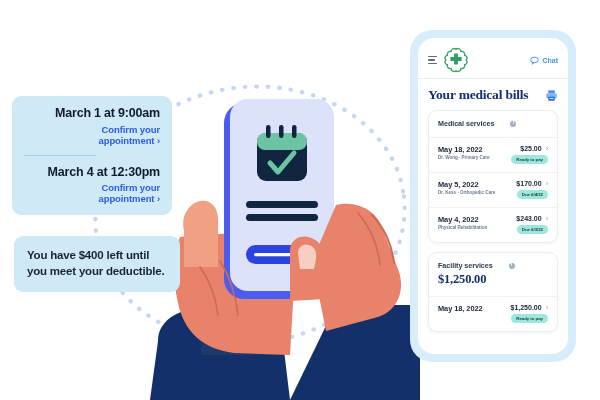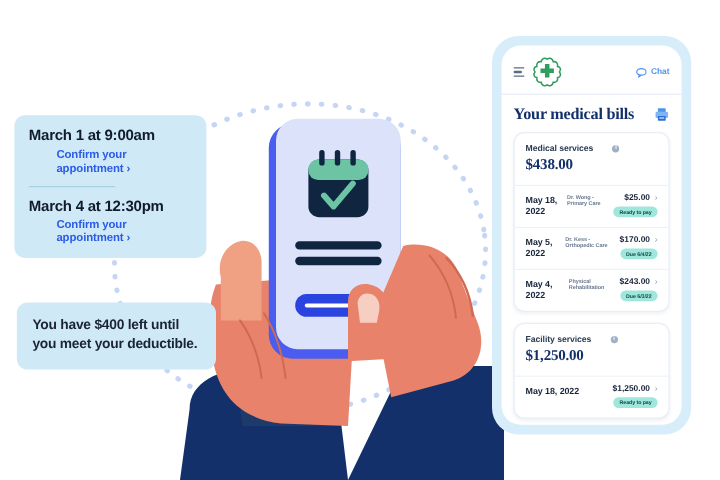--- a/index.html
+++ b/index.html
@@ -15,22 +15,22 @@
   .dots{position:absolute;left:0;top:0;width:600px;height:400px;pointer-events:none;}
 
   
   .illus{position:absolute;left:140px;top:55px;width:280px;height:345px;}
 
   
   .bubble{
     position:absolute;background:#cfe9f7;border-radius:9px;
     color:#12203a;
   }
-  .bubble-appts{left:12px;top:96px;width:136px;padding:10px 12px 11px 12px;}
-  .bubble-deduct{left:14px;top:252px;width:140px;padding:11px 13px 12px 13px;}
+  .bubble-appts{left:12px;top:96px;width:136px;padding:10px 12px 11px 12px;text-align:right;}
+  .bubble-deduct{left:14px;top:236px;width:140px;padding:11px 13px 12px 13px;}
   .appt-time{font-size:12.5px;font-weight:700;letter-spacing:-.2px;color:#111b2e;line-height:1.25;}
   .appt-link{font-size:9.5px;font-weight:700;color:#2b5ce6;margin-top:2px;letter-spacing:-.1px;margin-left:23px;}
   .appt-div{height:1px;background:#a9cfe4;margin:9px 4px 9px 0;width:72px;}
   .deduct-text{font-size:11.5px;font-weight:600;line-height:1.42;color:#1b2433;letter-spacing:-.2px;}
 
   
   .device{
     position:absolute;left:410px;top:30px;width:166px;height:332px;
     background:#d7eefa;border-radius:22px;padding:8px;box-sizing:border-box;
   }
@@ -53,21 +53,21 @@
     box-shadow:0 1px 3px rgba(30,50,90,.07);margin-bottom:9px;overflow:hidden;
   }
   .card-head{padding:8px 9px 9px 9px;}
   .card-label{display:flex;align-items:center;gap:16px;font-size:7.2px;font-weight:700;color:#2b3a52;letter-spacing:-.05px;}
   .info-dot{
     width:6px;height:6px;border-radius:50%;background:#9fb0c6;color:#fff;
     font-size:4.6px;font-weight:700;display:flex;align-items:center;justify-content:center;line-height:1;
   }
   .card-amount{font-family:"Liberation Serif",serif;font-size:12.5px;font-weight:700;color:#14306b;margin-top:2px;letter-spacing:-.2px;}
   .row{display:flex;align-items:flex-start;justify-content:space-between;padding:7px 9px 8px 9px;border-top:1px solid #eef2f7;}
-  .row-l{display:flex;flex-direction:row;gap:1px;}
+  .row-l{display:flex;flex-direction:column;gap:1px;}
   .row-date{font-size:7.4px;font-weight:700;color:#16233a;letter-spacing:-.05px;}
   .row-sub{font-size:4.6px;font-weight:600;color:#6b7b93;letter-spacing:-.05px;}
   .row-r{display:flex;flex-direction:column;align-items:flex-end;gap:3px;}
   .row-amt-line{display:flex;align-items:center;gap:4px;}
   .row-amt{font-size:7px;font-weight:700;color:#16233a;}
   .chev{color:#8a9ab1;font-size:7px;line-height:1;}
   .badge{
     background:#9fe6dc;color:#134a45;border-radius:7px;
     font-size:4.4px;font-weight:700;padding:2px 5px;letter-spacing:-.05px;white-space:nowrap;
   }
@@ -164,21 +164,20 @@
           <rect x="5.3" y="11" width="5.4" height="1.1" rx=".5" fill="#ffffff"></rect>
         </svg>
       </div>
 
       <div class="card">
         <div class="card-head">
           <div class="card-label">
             <span>Medical services</span>
             <span class="info-dot">i</span>
           </div>
-          <div class="card-amount">$438.00</div>
         </div>
 
         <div class="row">
           <div class="row-l">
             <div class="row-date">May 18, 2022</div>
             <div class="row-sub">Dr. Wong - Primary Care</div>
           </div>
           <div class="row-r">
             <div class="row-amt-line">
               <span class="row-amt">$25.00</span>

